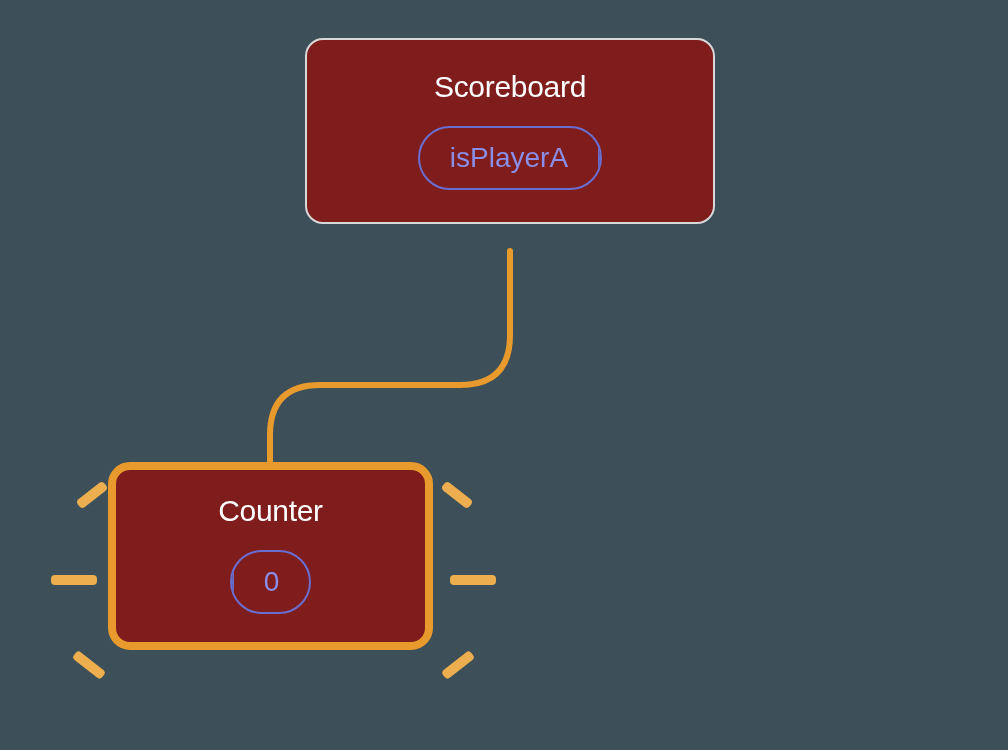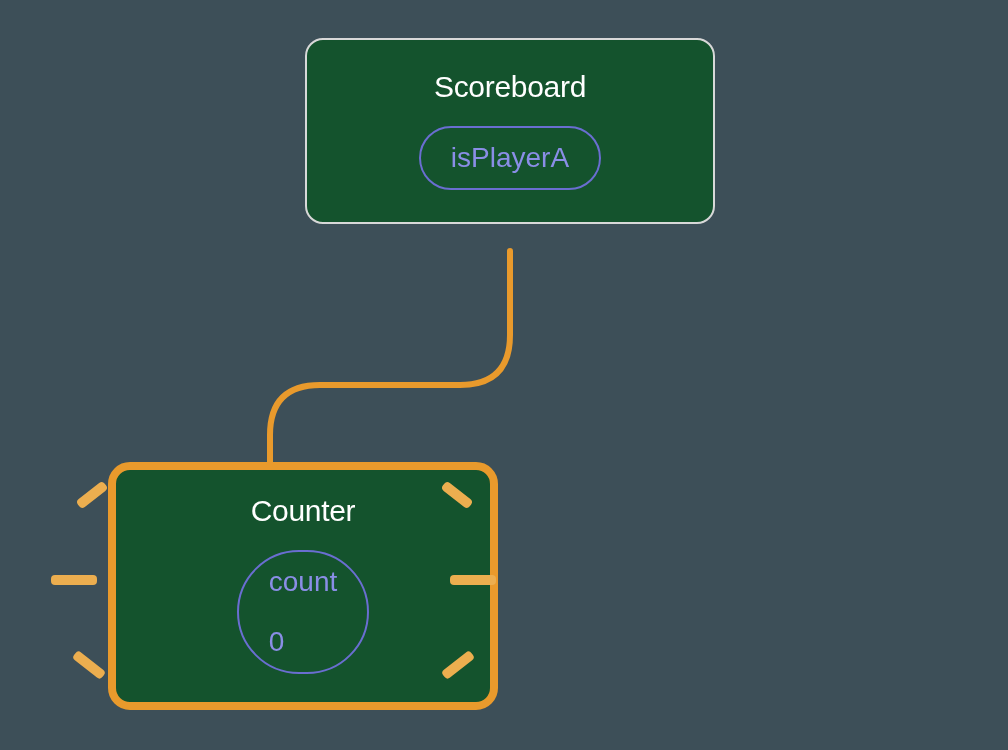--- a/index.html
+++ b/index.html
@@ -10,54 +10,53 @@
     body {
       width: 1008px;
       height: 750px;
       background: #3d4f58;
       position: relative;
       font-family: -apple-system, BlinkMacSystemFont, 'Segoe UI', sans-serif;
       overflow: hidden;
     }
     .node {
       position: absolute;
-      background: #14532d;
+      background: #7f1d1d;
       border-radius: 18px;
       display: flex;
       flex-direction: column;
       align-items: center;
       padding: 30px 36px 32px;
     }
     .node-parent {
       left: 305px;
       top: 38px;
       width: 410px;
       border: 2px solid #d8d8d8;
     }
     .node-child {
       left: 108px;
       top: 462px;
-      width: 390px;
+      width: 325px;
       border: 8px solid #e99a2c;
       border-radius: 22px;
       padding: 24px 30px 28px;
     }
     .node-title {
       color: #ffffff;
       font-size: 30px;
       font-weight: 500;
       margin-bottom: 22px;
       letter-spacing: -0.3px;
     }
     .state-pill {
       display: flex;
       border: 2px solid #6a6ed1;
       border-radius: 999px;
       overflow: hidden;
-      flex-direction: column;
     }
     .pill-left, .pill-right {
       color: #8a8ee6;
       font-size: 28px;
       padding: 14px 30px;
       white-space: nowrap;
     }
     .pill-divider {
       width: 2px;
       background: #6a6ed1;
@@ -87,21 +86,20 @@
   <div class="node-title">Scoreboard</div>
   <div class="state-pill">
     <div class="pill-left">isPlayerA</div>
     <div class="pill-divider"></div>
   </div>
 </div>
 
 <div class="node node-child">
   <div class="node-title">Counter</div>
   <div class="state-pill">
-    <div class="pill-left">count</div>
     <div class="pill-divider"></div>
     <div class="pill-right">0</div>
   </div>
 </div>
 
 <div class="sparkles" style="left:45px; top:480px; width:70px; height:200px;">
   <div class="spark" style="left:30px; top:10px; width:34px; height:10px; transform:rotate(-38deg);"></div>
   <div class="spark" style="left:6px; top:95px; width:46px; height:10px; transform:rotate(0deg);"></div>
   <div class="spark" style="left:26px; top:180px; width:36px; height:10px; transform:rotate(38deg);"></div>
 </div>

